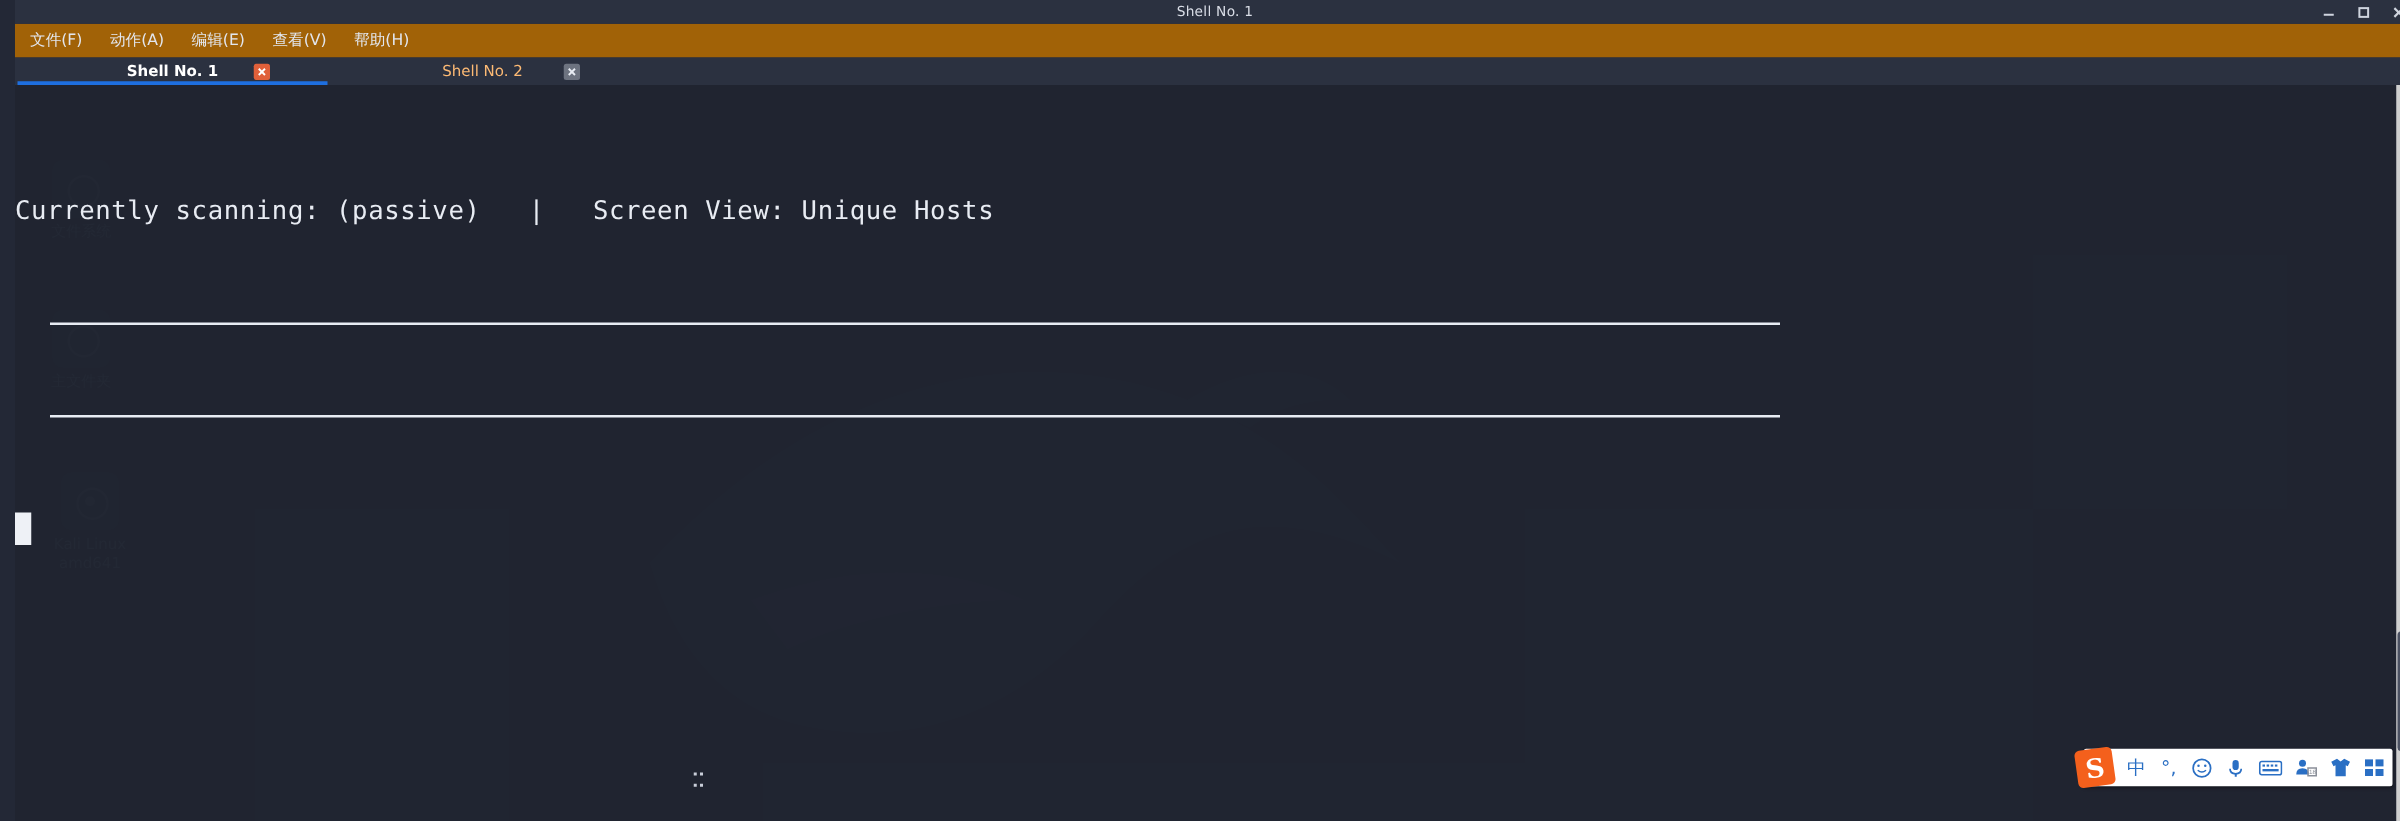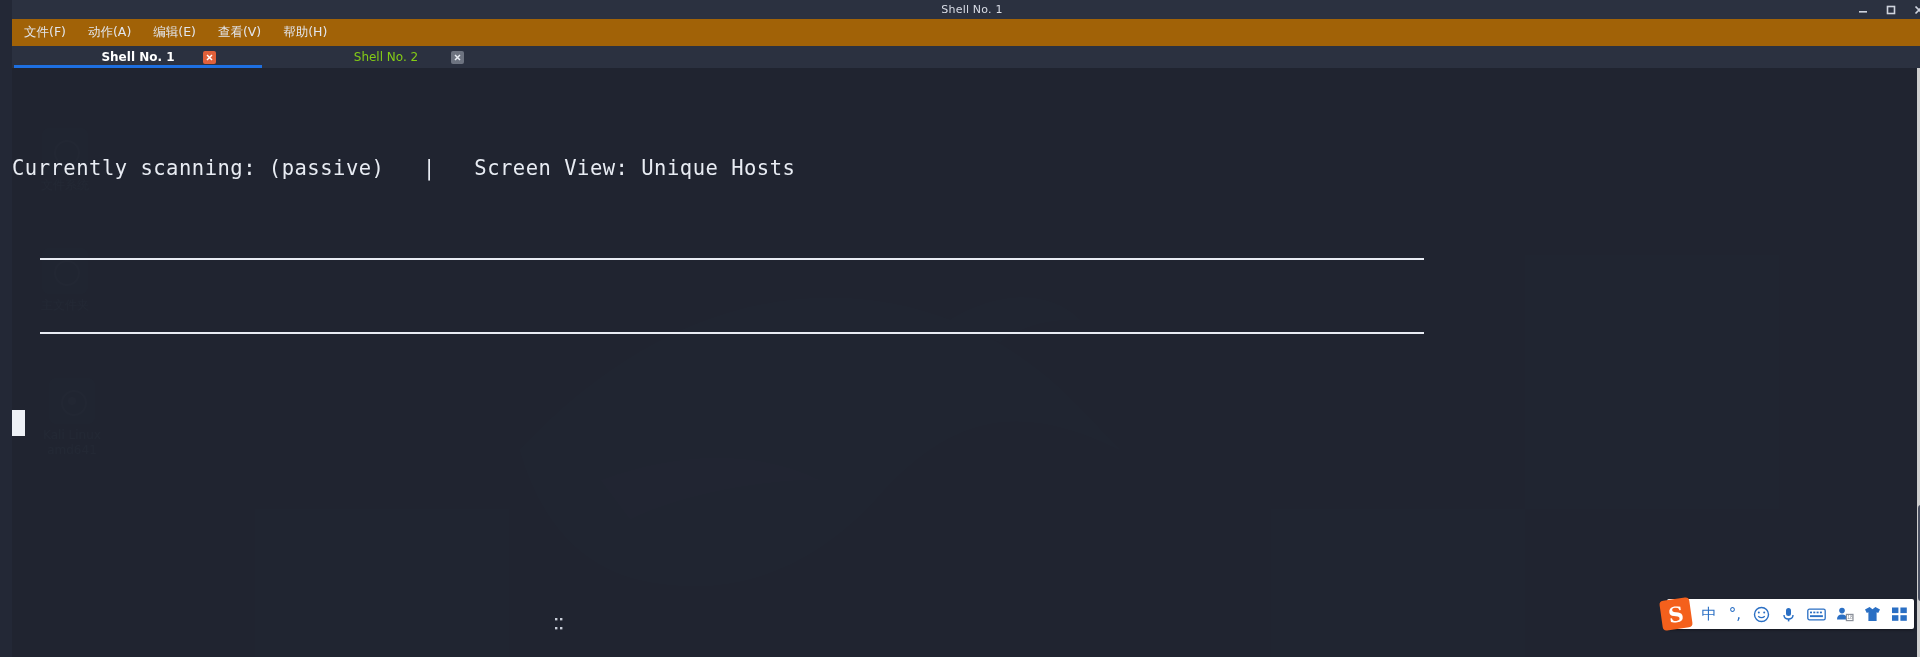--- a/index.html
+++ b/index.html
@@ -148,21 +148,21 @@
   .tab {
     width: 248px;
     position: relative;
     display: flex;
     align-items: center;
     justify-content: center;
     cursor: pointer;
     user-select: none;
   }
   .tab .tab-label {
-    color: #84cc16;
+    color: #fdba74;
     font-size: 12px;
   }
   .tab.active .tab-label {
     color: #ffffff;
     font-weight: bold;
   }
   .tab.active::after {
     content: "";
     position: absolute;
     left: 0; right: 0; bottom: 0;

